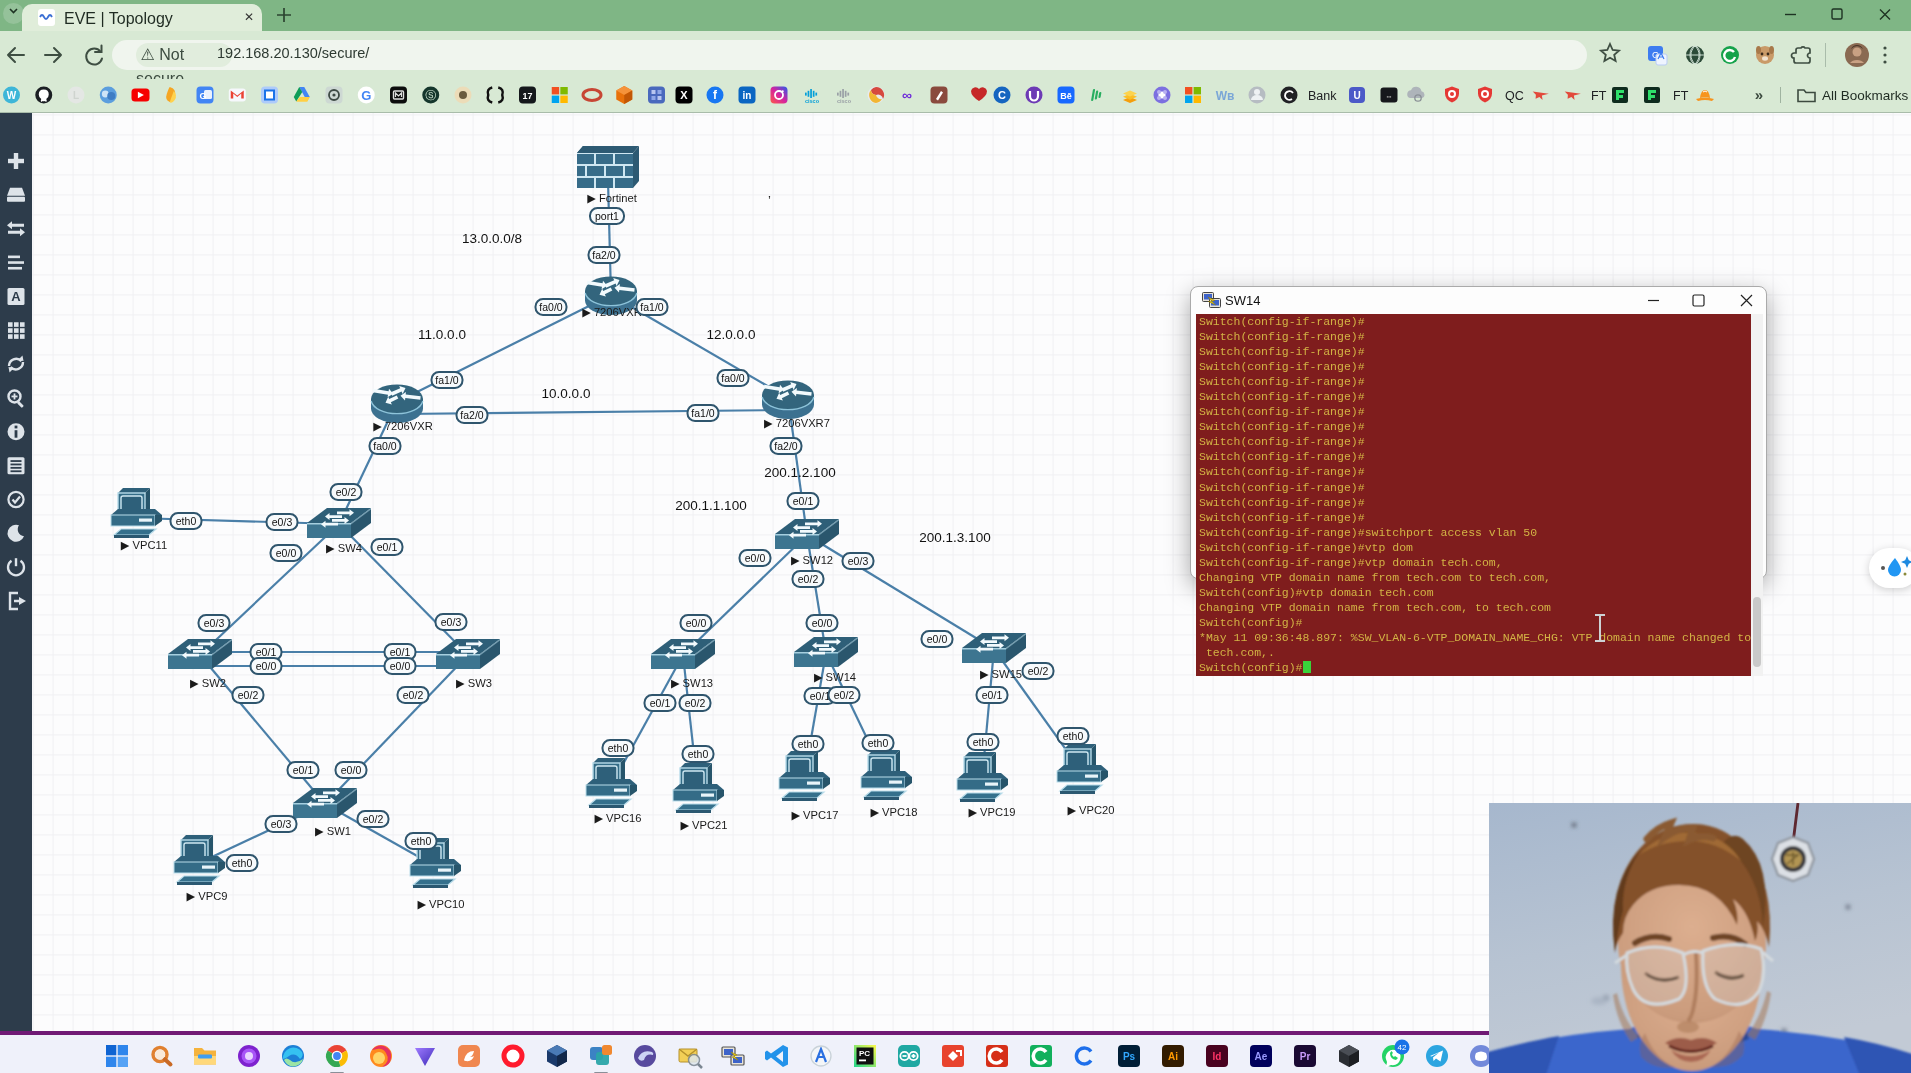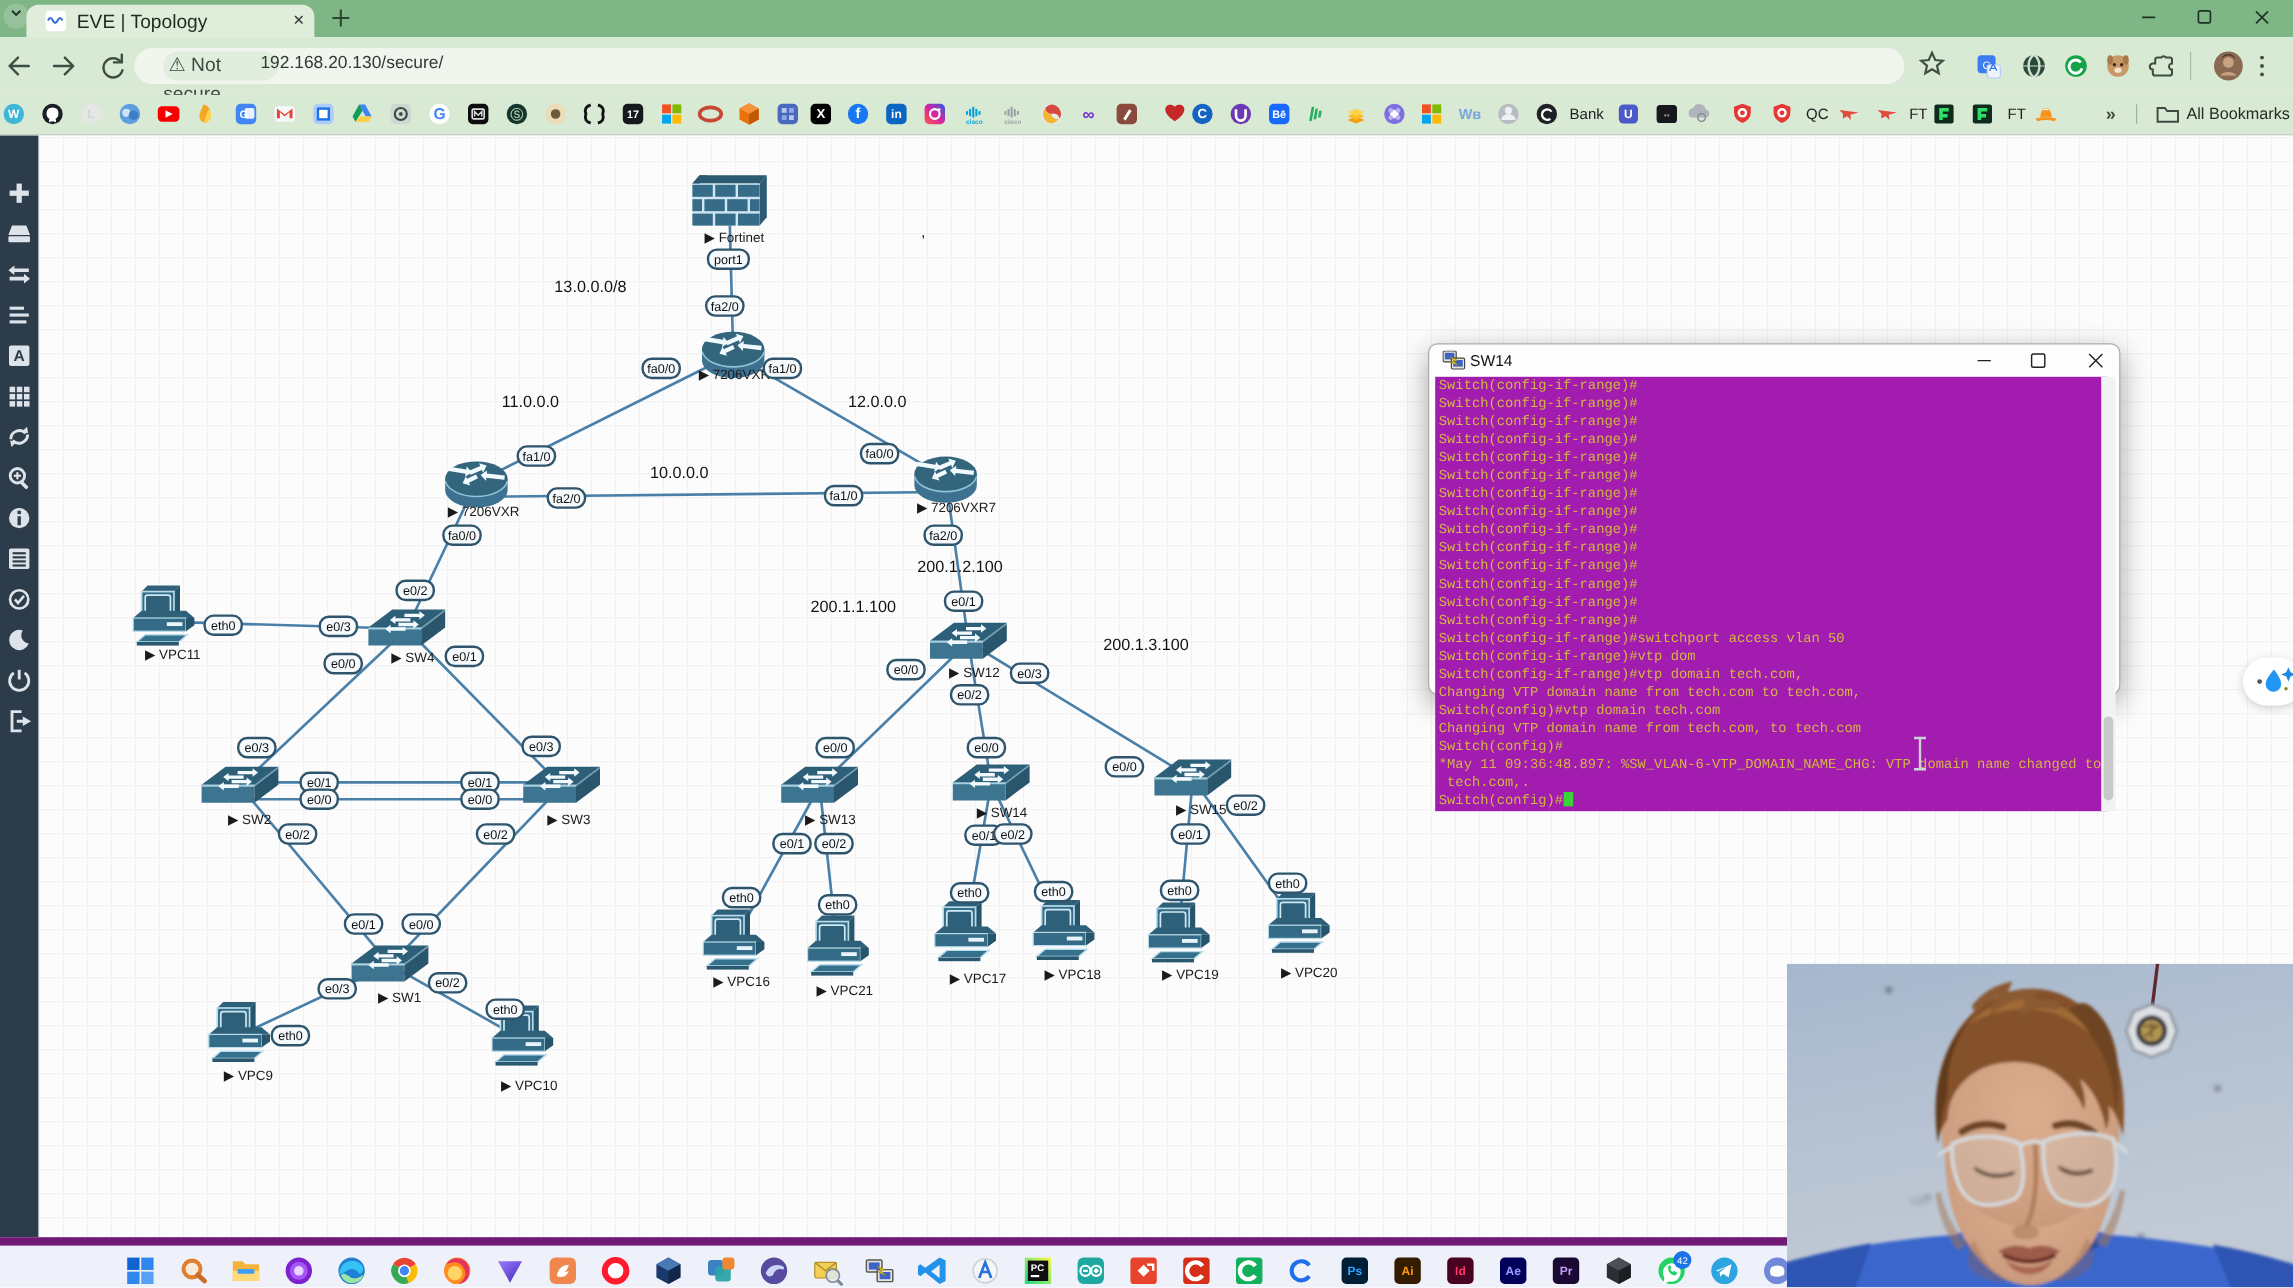--- a/index.html
+++ b/index.html
@@ -36,25 +36,25 @@
     background-position:0.6px 1.4px;
     background-color:#fcfcfd;
   }
   #sidebar { position:absolute; left:0; top:0; width:32px; height:918px; background:#2d3c4b; }
 
   
   #term { position:absolute; left:1190px; top:173px; width:577px; height:293px; background:#fdfdfd;
           border:1px solid #aaa; border-radius:8px; box-shadow:0 8px 24px rgba(0,0,0,.35); }
   #termtitle { position:absolute; left:0; top:0; width:100%; height:27px; }
   #termtitle .tname { position:absolute; left:34px; top:6px; font-size:13px; color:#111; }
-  #termbody { position:absolute; left:5px; top:27px; width:560px; height:362px; background:#a21caf; overflow:hidden; }
+  #termbody { position:absolute; left:5px; top:27px; width:560px; height:362px; background:#7f1d1d; overflow:hidden; }
   #termbody pre { font-family:"Liberation Mono", monospace; font-size:11.5px; line-height:15.05px; color:#d3b445; margin:0 0 0 3px; }
 
   
-  #taskbar { position:absolute; left:0; top:1031px; width:1911px; height:42px; background:#eff1fa; border-top:7px solid #701a75; }
+  #taskbar { position:absolute; left:0; top:1031px; width:1911px; height:42px; background:#eff1fa; border-top:4px solid #701a75; }
 
   
   #webcam { position:absolute; left:1489px; top:690px; z-index:60; width:422px; height:270px; overflow:hidden; }
 
   
   #drop { position:absolute; left:1869px; top:435px; width:50px; height:40px; background:#fff; border-radius:20px; box-shadow:0 2px 8px rgba(0,0,0,.18); }
 </style>
 </head>
 <body>
 

